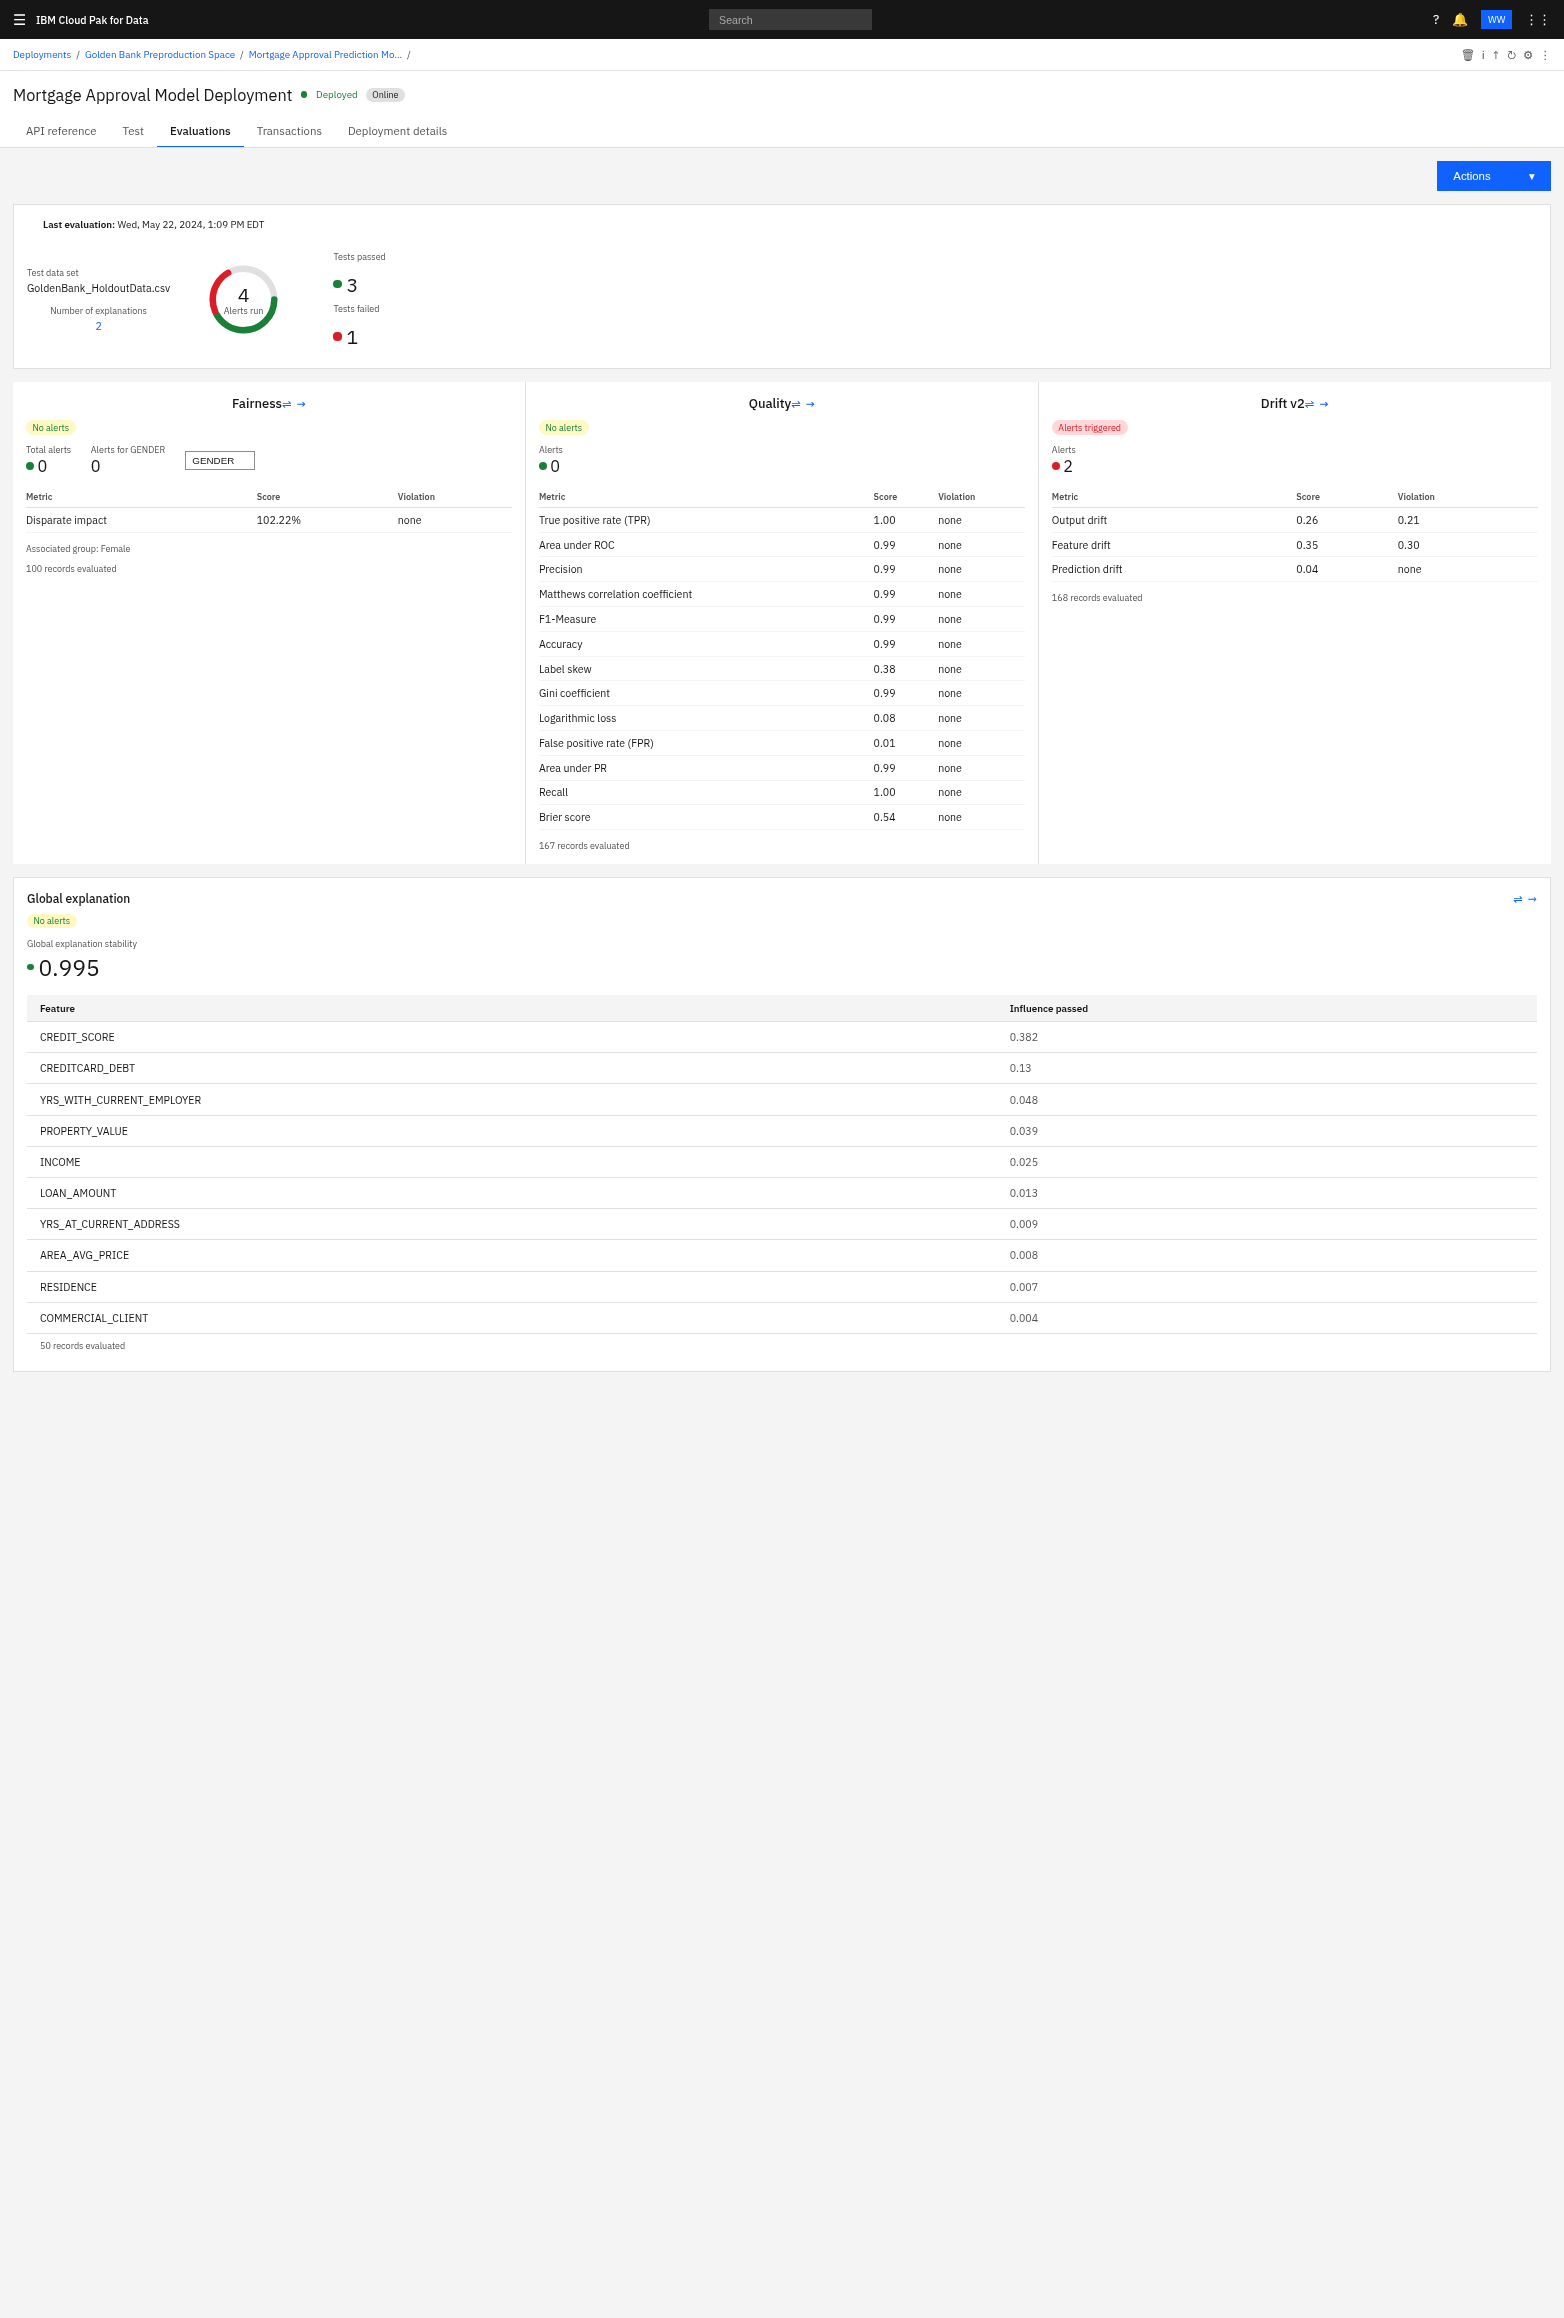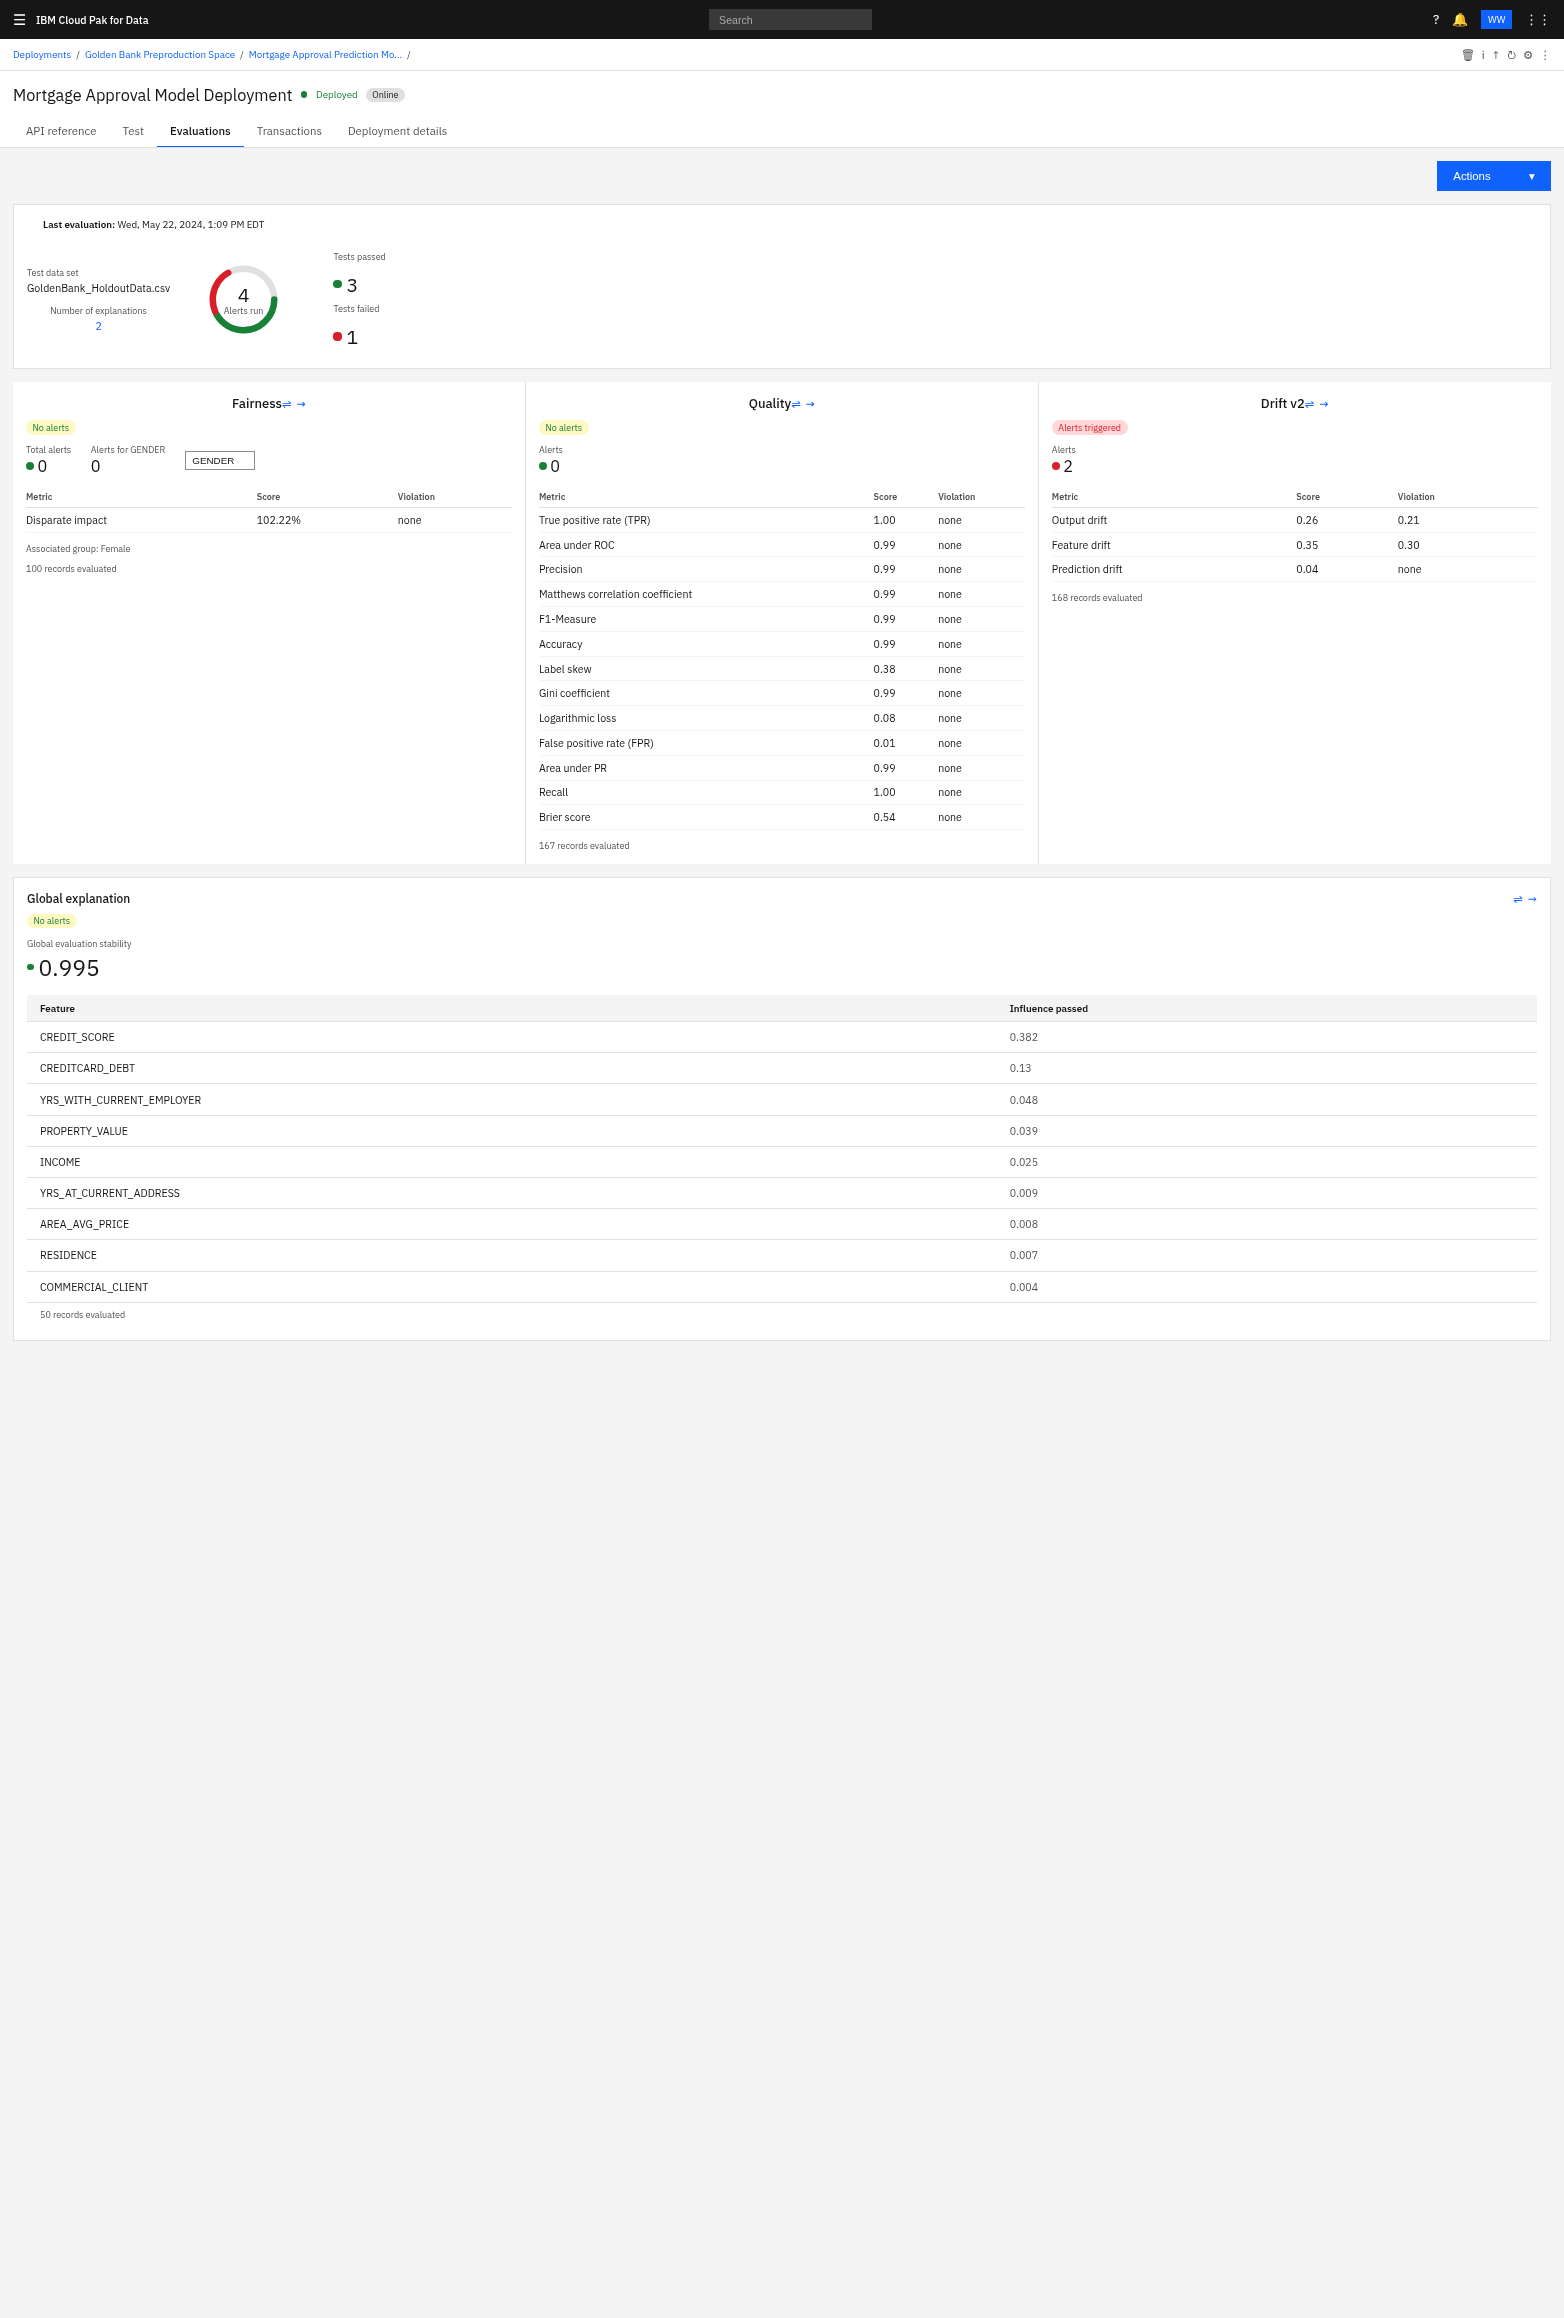--- a/index.html
+++ b/index.html
@@ -540,21 +540,21 @@
   <div class="global-exp-card">
     <div class="global-exp-title-row">
       <span class="global-exp-title">Global explanation</span>
       <div class="col-icons">
         <span class="col-icon">⇌</span>
         <span class="col-icon">→</span>
       </div>
     </div>
     <div class="badge-no-alerts">No alerts</div>
 
-    <div class="stability-label">Global evaluation stability</div>
+    <div class="stability-label">Global explanation stability</div>
     <div class="stability-value">
       <div class="status-dot-green"></div>
       <span>0.995</span>
     </div>
 
     <table class="feature-table">
       <thead>
         <tr>
           <th>Feature</th>
           <th>Influence passed</th>
@@ -575,20 +575,24 @@
           </tr>
           <tr>
             <td>PROPERTY_VALUE</td>
                     <td>0.039</td>
           </tr>
           <tr>
             <td>INCOME</td>
                     <td>0.025</td>
           </tr>
           <tr>
+            <td>LOAN_AMOUNT</td>
+                    <td>0.013</td>
+          </tr>
+          <tr>
             <td>YRS_AT_CURRENT_ADDRESS</td>
                     <td>0.009</td>
           </tr>
           <tr>
             <td>AREA_AVG_PRICE</td>
                     <td>0.008</td>
           </tr>
           <tr>
             <td>RESIDENCE</td>
                     <td>0.007</td>

